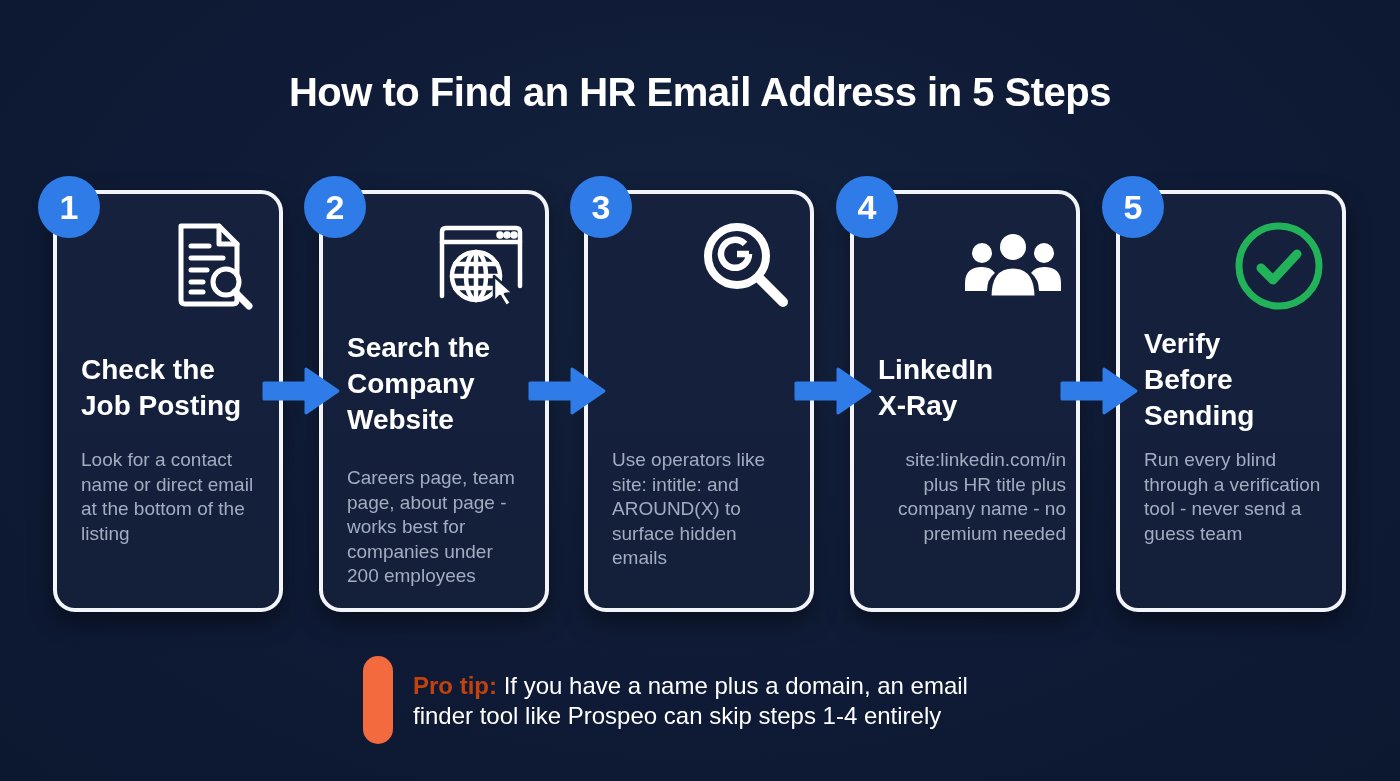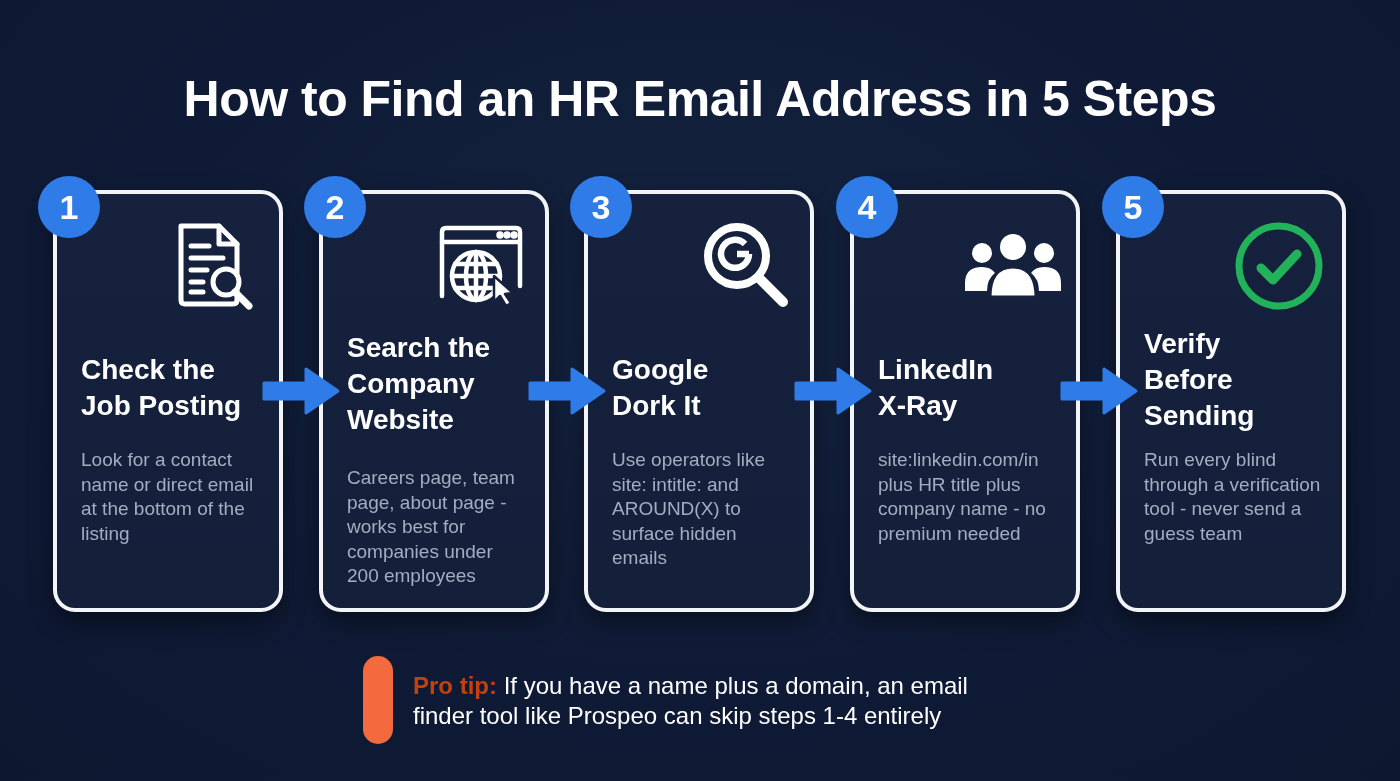--- a/index.html
+++ b/index.html
@@ -5,21 +5,21 @@
   * { box-sizing: border-box; margin: 0; padding: 0; }
   html, body { width: 1400px; height: 781px; overflow: hidden; }
   body {
     background: radial-gradient(ellipse at 50% 40%, #15233f 0%, #0f1b36 55%, #0c1730 100%);
     font-family: "Liberation Sans", sans-serif;
     color: #ffffff;
     position: relative;
   }
   .title {
     position: absolute; left: 0; top: 70px; width: 1400px;
-    text-align: center; font-size: 50px; font-weight: bold;
+    text-align: center; font-size: 40px; font-weight: bold;
     letter-spacing: -0.5px; color: #ffffff;
   }
   .card {
     position: absolute; top: 190px; width: 230px; height: 422px;
     border: 4px solid #f2f4f8; border-radius: 22px;
     background: linear-gradient(180deg, #15213d 0%, #14203a 100%);
     box-shadow: 0 10px 24px rgba(0,0,0,0.45);
   }
   .badge {
     position: absolute; width: 62px; height: 62px; border-radius: 50%;
@@ -115,24 +115,20 @@
 <div class="badge" style="left:304px;">2</div>
 
 <div class="card" style="left:584px;">
   <div class="icon">
     <svg width="96" height="96" viewBox="0 0 96 96" fill="none" stroke="#fff" stroke-linecap="round">
       <circle cx="38" cy="38" r="29" stroke-width="8"></circle>
       <path d="M50 36 H38 M50 36 A14 14 0 1 1 46 26" stroke-width="6.5" stroke-linecap="butt"></path>
       <line x1="60" y1="60" x2="84" y2="84" stroke-width="10"></line>
     </svg>
   </div>
-  <div class="card-title" style="top:158px;">
-    <div>Google</div>
-    <div>Dork It</div>
-  </div>
   <div class="card-desc" style="top:254px;">
     <div>Use operators like</div>
     <div>site: intitle: and</div>
     <div>AROUND(X) to</div>
     <div>surface hidden</div>
     <div>emails</div>
   </div>
 </div>
 <div class="badge" style="left:570px;">3</div>
 
@@ -144,21 +140,21 @@
       <circle cx="50" cy="16" r="13"></circle>
       <path d="M2 52 Q2 36 19 36 Q28 36 32 42 Q24 48 24 60 H2 Z"></path>
       <path d="M98 52 Q98 36 81 36 Q72 36 68 42 Q76 48 76 60 H98 Z"></path>
       <path d="M27 66 Q27 36 50 36 Q73 36 73 66 Z" stroke="#15213d" stroke-width="3"></path>
     </svg>
   </div>
   <div class="card-title" style="top:158px;">
     <div>LinkedIn</div>
     <div>X-Ray</div>
   </div>
-  <div class="card-desc" style="top:254px;">
+  <div class="card-desc" style="top:254px;text-align:right;">
     <div>site:linkedin.com/in</div>
     <div>plus HR title plus</div>
     <div>company name - no</div>
     <div>premium needed</div>
   </div>
 </div>
 <div class="badge" style="left:836px;">4</div>
 
 <div class="card" style="left:1116px;">
   <div class="icon">

